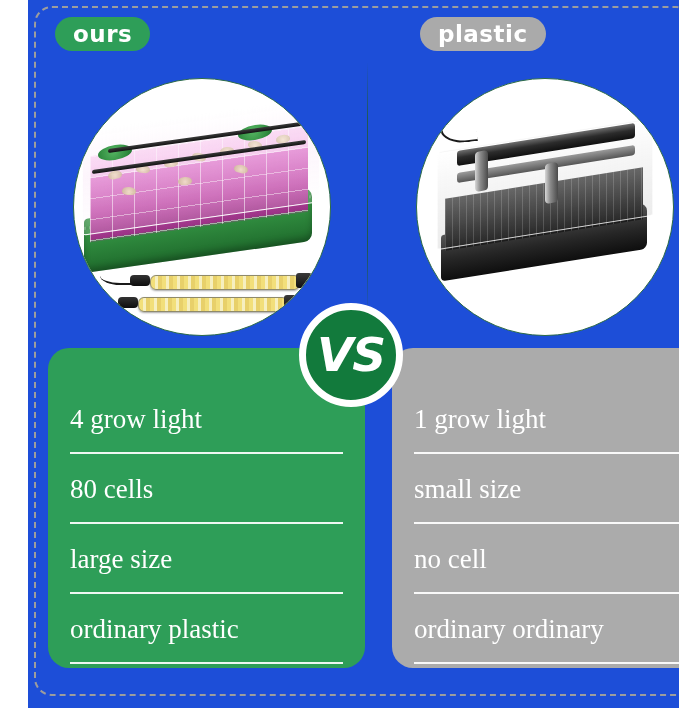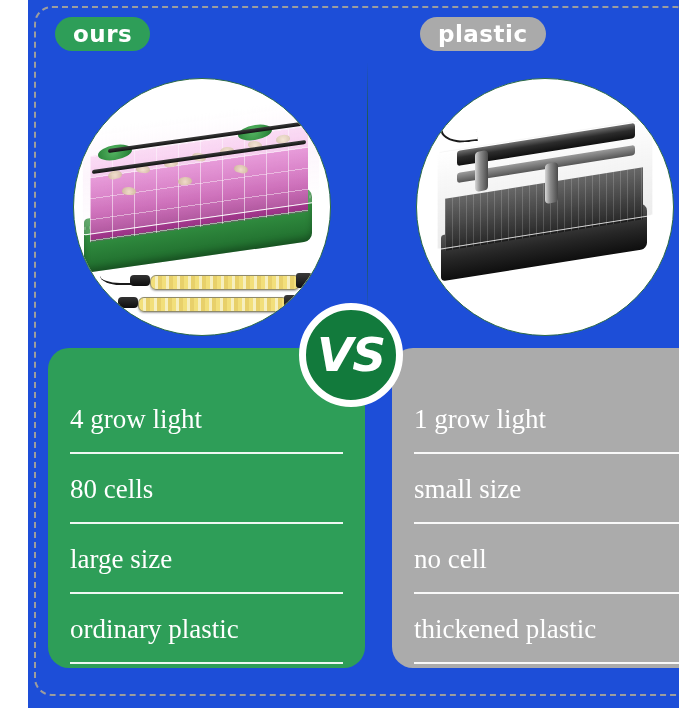--- a/index.html
+++ b/index.html
@@ -400,21 +400,21 @@
     </div>
     <div class="feature-row">
       <span class="feature-text">small size</span>
       <span class="feature-rule"></span>
     </div>
     <div class="feature-row">
       <span class="feature-text">no cell</span>
       <span class="feature-rule"></span>
     </div>
     <div class="feature-row">
-      <span class="feature-text">thickened plastic</span>
+      <span class="feature-text">ordinary ordinary</span>
       <span class="feature-rule"></span>
     </div>
   </div>
 
   <div class="vs-badge">
     <span class="vs-text">VS</span>
   </div>
 
 </div>
 

